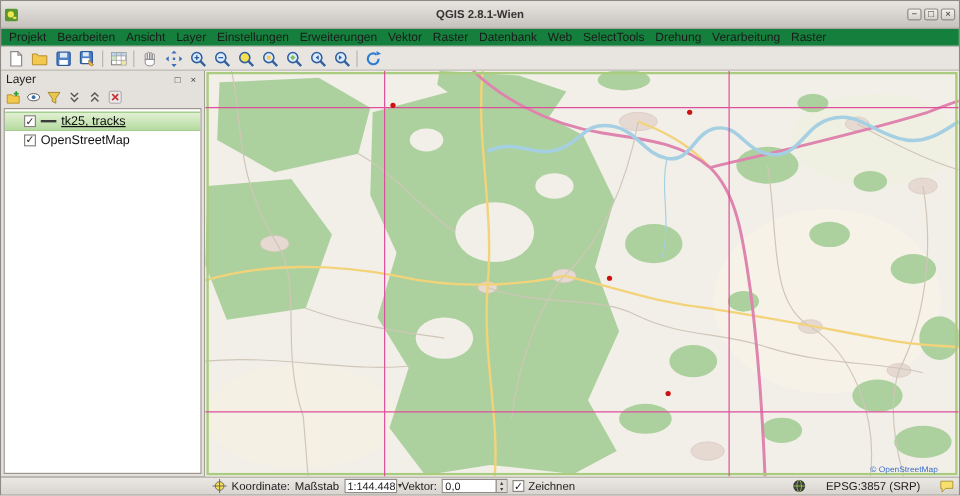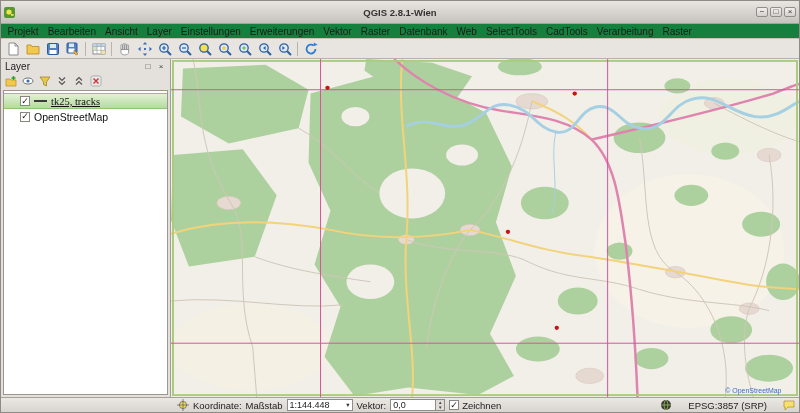--- a/index.html
+++ b/index.html
@@ -27,30 +27,30 @@
   .dock-btn { font-size: 8px; line-height: 9px; color: #444; width: 10px; text-align: center; }
   .dock-toolbar { height: 16px; flex: none; display: flex; align-items: center; gap: 3px; padding: 0 3px; }
   .ptbtn { width: 14px; height: 14px; display: flex; align-items: center; justify-content: center; }
   .layer-tree { flex: 1; margin: 1px 2px 2px 2px; background: #fff; border: 1px solid #9b978f; font-size: 10.5px; overflow: hidden; padding-top: 2px; }
   .tree-row { height: 15px; display: flex; align-items: center; gap: 4px; padding-left: 16px; }
   .tree-row.selected { background: linear-gradient(#e2f1d4,#b6dba0); border-top: 1px solid #8fc474; border-bottom: 1px solid #8fc474; height: 16px; }
   .chk { width: 10px; height: 10px; background: #fff; border: 1px solid #8a867f; display: inline-flex; align-items: center; justify-content: center; flex: none; }
   .chkmark { font-size: 9px; line-height: 9px; color: #222; font-weight: bold; }
   .layer-symbol { width: 13px; height: 0; border-top: 2px solid #3c3c3c; flex: none; }
   .layer-name { color: #111; white-space: nowrap; }
-  .underlined { text-decoration: underline; font-family: Liberation Serif, serif; }
+  .underlined { text-decoration: underline; }
 
   .map { flex: 1; position: relative; background: #f2efe9; min-width: 0; }
   .map svg.maprender { display: block; width: 100%; height: 100%; }
 
   .statusbar { height: 15px; flex: none; background: linear-gradient(#ebe8e4,#d8d4cf); border-top: 1px solid #a5a19b; display: flex; align-items: center; gap: 4px; padding: 0 4px; font-size: 9.5px; color: #222; }
   .sb-spacer { width: 168px; flex: none; }
   .sb-label { white-space: nowrap; }
   .sb-input { width: 168px; height: 12px; border: 1px solid #918d86; background: #fff; font-size: 9px; text-align: center; font-family: inherit; color: #111; }
-  .sb-combo { width: 66px; height: 12px; border: 1px solid #918d86; background: #fff; display: inline-flex; align-items: center; padding: 0 2px; gap: 2px; }
+  .sb-combo { width: 44px; height: 12px; border: 1px solid #918d86; background: #fff; display: inline-flex; align-items: center; padding: 0 2px; gap: 2px; }
   .sb-combo .cval { flex: 1; font-size: 9px; }
   .arrow { font-size: 6.5px; color: #333; }
   .sb-spin { height: 12px; border: 1px solid #918d86; background: #fff; display: inline-flex; align-items: center; }
   .spin-val { width: 44px; padding: 0 2px; font-size: 9px; }
   .spin-btns { display: flex; flex-direction: column; font-size: 4.5px; line-height: 5px; color: #444; background: #e0ddd8; border-left: 1px solid #918d86; width: 9px; text-align: center; height: 10px; justify-content: center; }
   .sb-check { display: inline-flex; align-items: center; gap: 3px; }
   .sb-right { margin-left: auto; display: inline-flex; align-items: center; gap: 16px; }
   .sb-icon { display: inline-flex; }
 </style>
 </head>
@@ -79,21 +79,21 @@
     <span class="menu-item">Bearbeiten</span>
     <span class="menu-item">Ansicht</span>
     <span class="menu-item">Layer</span>
     <span class="menu-item">Einstellungen</span>
     <span class="menu-item">Erweiterungen</span>
     <span class="menu-item">Vektor</span>
     <span class="menu-item">Raster</span>
     <span class="menu-item">Datenbank</span>
     <span class="menu-item">Web</span>
     <span class="menu-item">SelectTools</span>
-    <span class="menu-item">CadTools</span>
+    <span class="menu-item">Drehung</span>
     <span class="menu-item">Verarbeitung</span>
     <span class="menu-item">Raster</span>
   </div>
 
   <div class="toolbar">
     <span class="tbtn">
         <svg width="14" height="14">
           <path d="M3 1h6l3 3v9H3z" fill="#fff" stroke="#8a8a8a"></path>
           <path d="M9 1v3h3" fill="none" stroke="#8a8a8a"></path>
         </svg>

